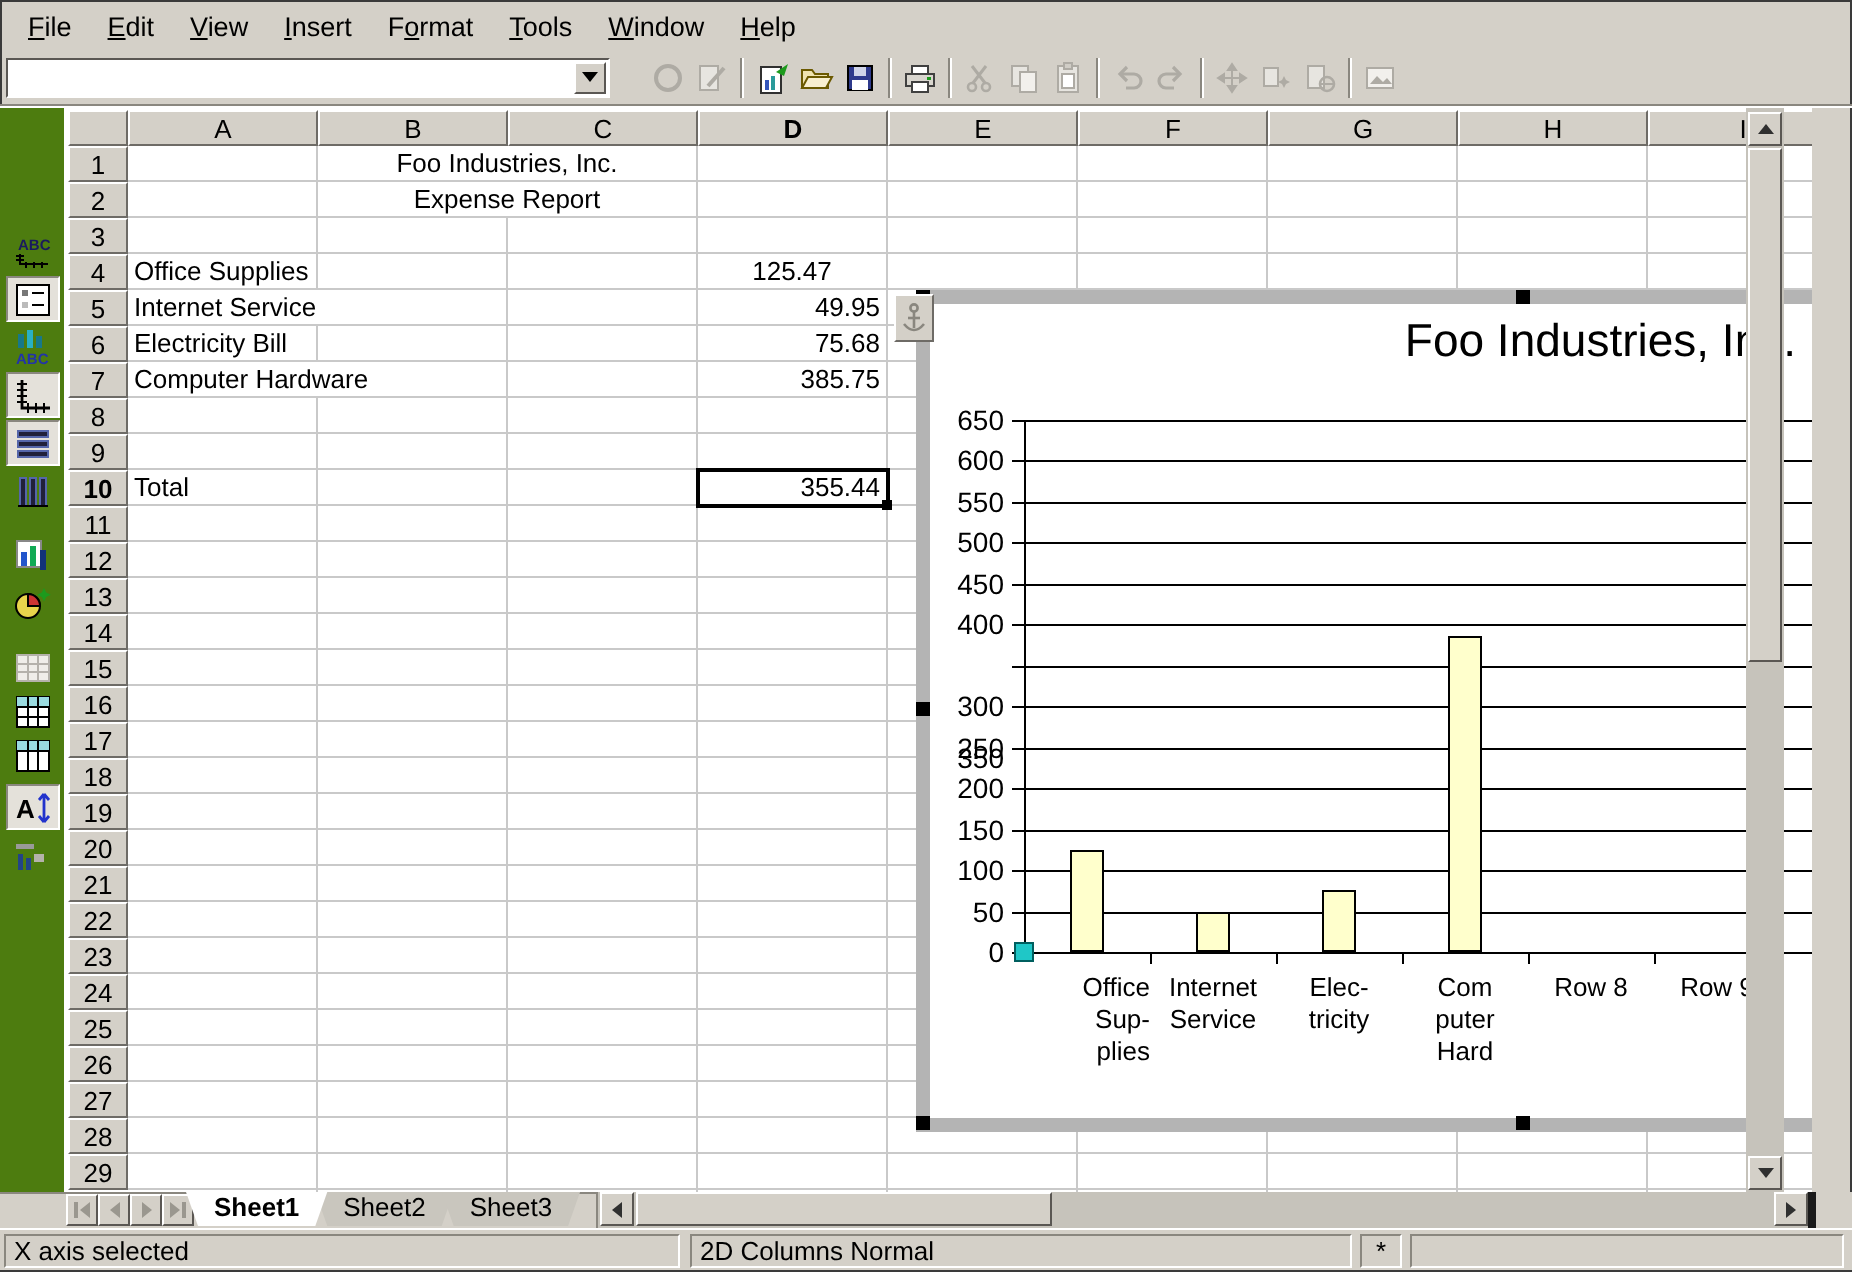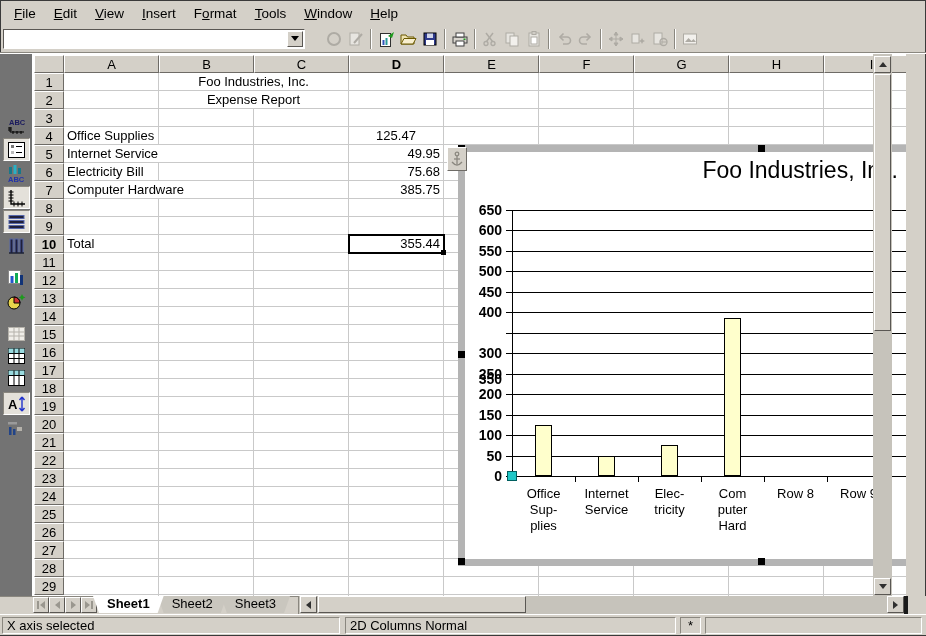--- a/index.html
+++ b/index.html
@@ -16,21 +16,21 @@
   .urlbox{position:relative;width:302px;height:20px;margin-left:2px;background:#fff;border:1px solid;border-color:#5a5753 #fff #fff #5a5753;display:flex;}
   .urlbox input{flex:1;border:none;outline:none;font:13px "Liberation Sans",sans-serif;padding:0 3px;background:#fff;}
   .dd-btn{width:16px;height:16px;margin:1px;background:#d4d0c8;border:1px solid;border-color:#fff #5a5753 #5a5753 #fff;display:flex;align-items:center;justify-content:center;padding:0;}
   .arr-down{width:0;height:0;border-left:4px solid transparent;border-right:4px solid transparent;border-top:5px solid #000;}
   .fb-btn{width:22px;height:22px;background:transparent;border:none;padding:1px;display:flex;align-items:center;justify-content:center;}
   .fb-btn svg{width:18px;height:18px;}
   .v-sep{width:2px;height:20px;border-left:1px solid #8a877f;border-right:1px solid #fff;margin:0 3px;}
   .groove{position:absolute;left:0;top:52px;width:926px;height:2px;border-top:1px solid #8a877f;border-bottom:1px solid #fff;}
   
   .main{position:absolute;left:0;top:54px;width:926px;height:542px;}
-  .left-toolbar{position:absolute;left:0;top:0;width:33px;height:542px;background:#737373;border-right:1px solid #fff;}
+  .left-toolbar{position:absolute;left:0;top:0;width:33px;height:542px;background:#4d7c0f;border-right:1px solid #fff;}
   .lt-btn{position:absolute;left:3px;width:27px;height:23px;border:1px solid transparent;background:transparent;padding:0;display:flex;align-items:center;justify-content:center;}
   .lt-btn svg{width:23px;height:20px;}
   .lt-btn.active{background:#e4e1da;border-color:#8a877f #fff #fff #8a877f;}
   .sheet-area{position:absolute;left:33px;top:0;width:873px;height:542px;background:#fff;overflow:hidden;}
   .hdr{background:#d4d0c8;border:1px solid;border-color:#fff #6e6b66 #6e6b66 #fff;font-size:13px;display:flex;align-items:center;justify-content:center;}
   .corner{position:absolute;left:1px;top:1px;width:30px;height:18px;}
   .col-headers{position:absolute;left:31px;top:1px;width:842px;height:18px;display:flex;overflow:hidden;}
   .col-h{width:95px;flex:0 0 95px;height:18px;}
   .row-headers{position:absolute;left:1px;top:19px;width:30px;height:523px;display:flex;flex-direction:column;overflow:hidden;}
   .row-h{width:30px;height:18px;flex:0 0 18px;}
@@ -41,21 +41,21 @@
   .cell{position:absolute;height:17px;line-height:17px;font-size:13px;background:#fff;white-space:nowrap;padding:0 3px;}
   .sel-box{position:absolute;border:2px solid #000;background:transparent;}
   .sel-handle{position:absolute;right:-3px;bottom:-3px;width:5px;height:5px;background:#000;}
   
   .chart-frame{position:absolute;left:425px;top:91px;width:460px;height:421px;background:#b4b4b4;}
   .chart-inner{position:absolute;left:7px;top:7px;right:7px;bottom:7px;background:#fff;}
   .obj-handle{position:absolute;width:7px;height:7px;background:#000;}
   .chart-title{position:absolute;top:12px;right:20px;font-size:23px;white-space:nowrap;}
   .gridline{position:absolute;height:1px;background:#000;}
   .yaxis{position:absolute;width:1px;background:#000;}
-  .ylabel{position:absolute;left:0;width:44px;text-align:right;font-size:14px;height:16px;line-height:16px;font-weight:bold;}
+  .ylabel{position:absolute;left:0;width:44px;text-align:right;font-size:14px;height:16px;line-height:16px;}
   .xtick{position:absolute;width:1px;height:5px;background:#000;}
   .bar{position:absolute;background:#ffffcc;border:1px solid #000;}
   .catlabel{position:absolute;width:63px;text-align:center;font-size:13px;line-height:16px;white-space:pre-line;}
   .axis-sel-handle{position:absolute;width:10px;height:10px;background:#1fc7c7;border:1px solid #005f5f;}
   .anchor-btn{position:absolute;left:414px;top:93px;width:20px;height:24px;background:#d4d0c8;border:1px solid;border-color:#fff #6e6b66 #6e6b66 #fff;display:flex;align-items:center;justify-content:center;z-index:5;}
   
   .vscroll{position:absolute;left:873px;top:0;width:33px;height:542px;}
   .vscroll-track{position:absolute;left:0;top:0;width:19px;height:542px;background:#c6c3bb;}
   .sb-btn{position:absolute;width:17px;height:17px;background:#d4d0c8;border:1px solid;border-color:#fff #5a5753 #5a5753 #fff;display:flex;align-items:center;justify-content:center;padding:0;}
   .sb-thumb{position:absolute;background:#d4d0c8;border:1px solid;border-color:#fff #5a5753 #5a5753 #fff;}
@@ -415,21 +415,21 @@
           <div class="xtick" style="left: 117px; top: 332px;"></div>
           <div class="xtick" style="left: 180px; top: 332px;"></div>
           <div class="xtick" style="left: 243px; top: 332px;"></div>
           <div class="xtick" style="left: 306px; top: 332px;"></div>
           <div class="xtick" style="left: 369px; top: 332px;"></div>
           <div class="xtick" style="left: 432px; top: 332px;"></div>
           <div class="bar" style="left: 77px; top: 280px; width: 17px; height: 51px;"></div>
           <div class="bar" style="left: 140px; top: 311px; width: 17px; height: 20px;"></div>
           <div class="bar" style="left: 203px; top: 300px; width: 17px; height: 31px;"></div>
           <div class="bar" style="left: 266px; top: 173px; width: 17px; height: 158px;"></div>
-          <div class="catlabel" style="left: 54px; top: 341px;">Office
+          <div class="catlabel" style="left: 54px; top: 341px; text-align: right;">Office
 Sup-
 plies</div>
           <div class="catlabel" style="left: 117px; top: 341px;">Internet
 Service</div>
           <div class="catlabel" style="left: 180px; top: 341px;">Elec-
 tricity</div>
           <div class="catlabel" style="left: 243px; top: 341px;">Com
 puter
 Hard</div>
           <div class="catlabel" style="left: 306px; top: 341px;">Row 8</div>

